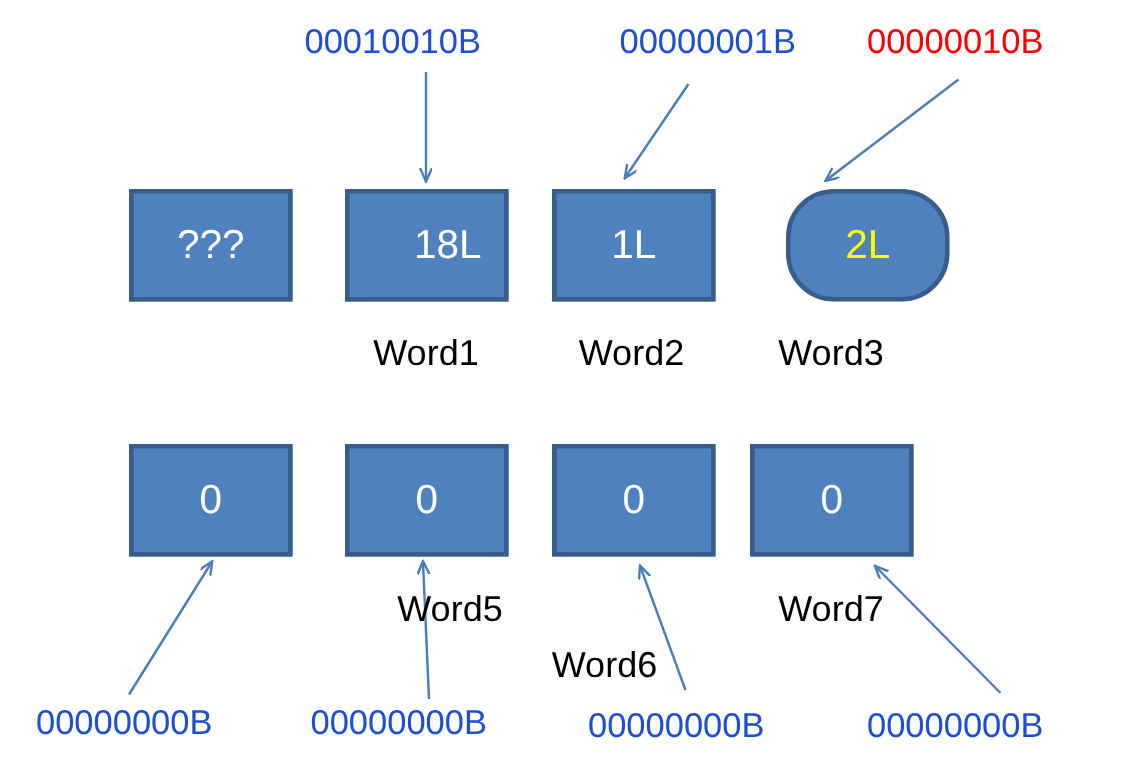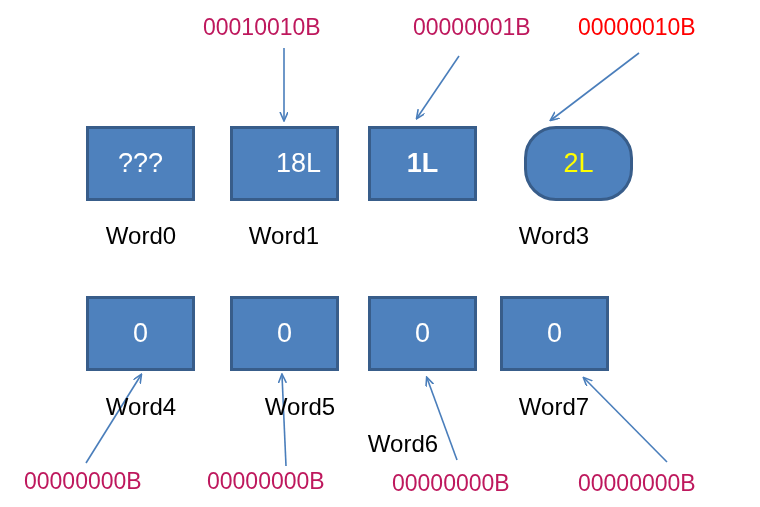--- a/index.html
+++ b/index.html
@@ -11,21 +11,21 @@
     position: relative;
     width: 760px;
     height: 507px;
     background: #ffffff;
     overflow: hidden;
     font-family: "Liberation Sans", sans-serif;
   }
   .bin-label {
     position: absolute;
     font-size: 23px;
-    color: #be185d;
+    color: #1d4ed8;
     white-space: nowrap;
     letter-spacing: 0px;
   }
   .bin-label.red {
     color: #ff0000;
   }
   .word-box {
     position: absolute;
     width: 109px;
     height: 75px;
@@ -91,45 +91,44 @@
 
     <line x1="667" y1="462" x2="584" y2="378" stroke="#4a7ebb" stroke-width="1.6" marker-end="url(#ah)"></line>
   </svg>
 
   <div class="word-box" style="left:86px; top:126px;">
     <span>???</span>
   </div>
   <div class="word-box" style="left:230px; top:126px;padding-left:28px;">
     <span>18L</span>
   </div>
-  <div class="word-box" style="left:368px; top:126px;font-weight:bold;">
+  <div class="word-box" style="left:368px; top:126px;">
     <span>1L</span>
   </div>
   <div class="word-box" style="left:524px; top:126px;border-radius:32px;">
     <span class="accent">2L</span>
   </div>
 
-  <div class="word-name" style="left:81px; top:222px;">Word0</div>
   <div class="word-name" style="left:224px; top:222px;">Word1</div>
+  <div class="word-name" style="left:361px; top:222px;">Word2</div>
   <div class="word-name" style="left:494px; top:222px;">Word3</div>
 
   <div class="word-box" style="left:86px; top:296px;">
     <span>0</span>
   </div>
   <div class="word-box" style="left:230px; top:296px;">
     <span>0</span>
   </div>
   <div class="word-box" style="left:368px; top:296px;">
     <span>0</span>
   </div>
   <div class="word-box" style="left:500px; top:296px;">
     <span>0</span>
   </div>
 
-  <div class="word-name" style="left:81px; top:393px;">Word4</div>
   <div class="word-name" style="left:240px; top:393px;">Word5</div>
   <div class="word-name" style="left:343px; top:393px;margin-top:37px;">Word6</div>
   <div class="word-name" style="left:494px; top:393px;">Word7</div>
 
   <div class="bin-label" style="left:24px; top:468px;">00000000B</div>
   <div class="bin-label" style="left:207px; top:468px;">00000000B</div>
   <div class="bin-label" style="left:392px; top:470px;">00000000B</div>
   <div class="bin-label" style="left:578px; top:470px;">00000000B</div>
 
 </div>

